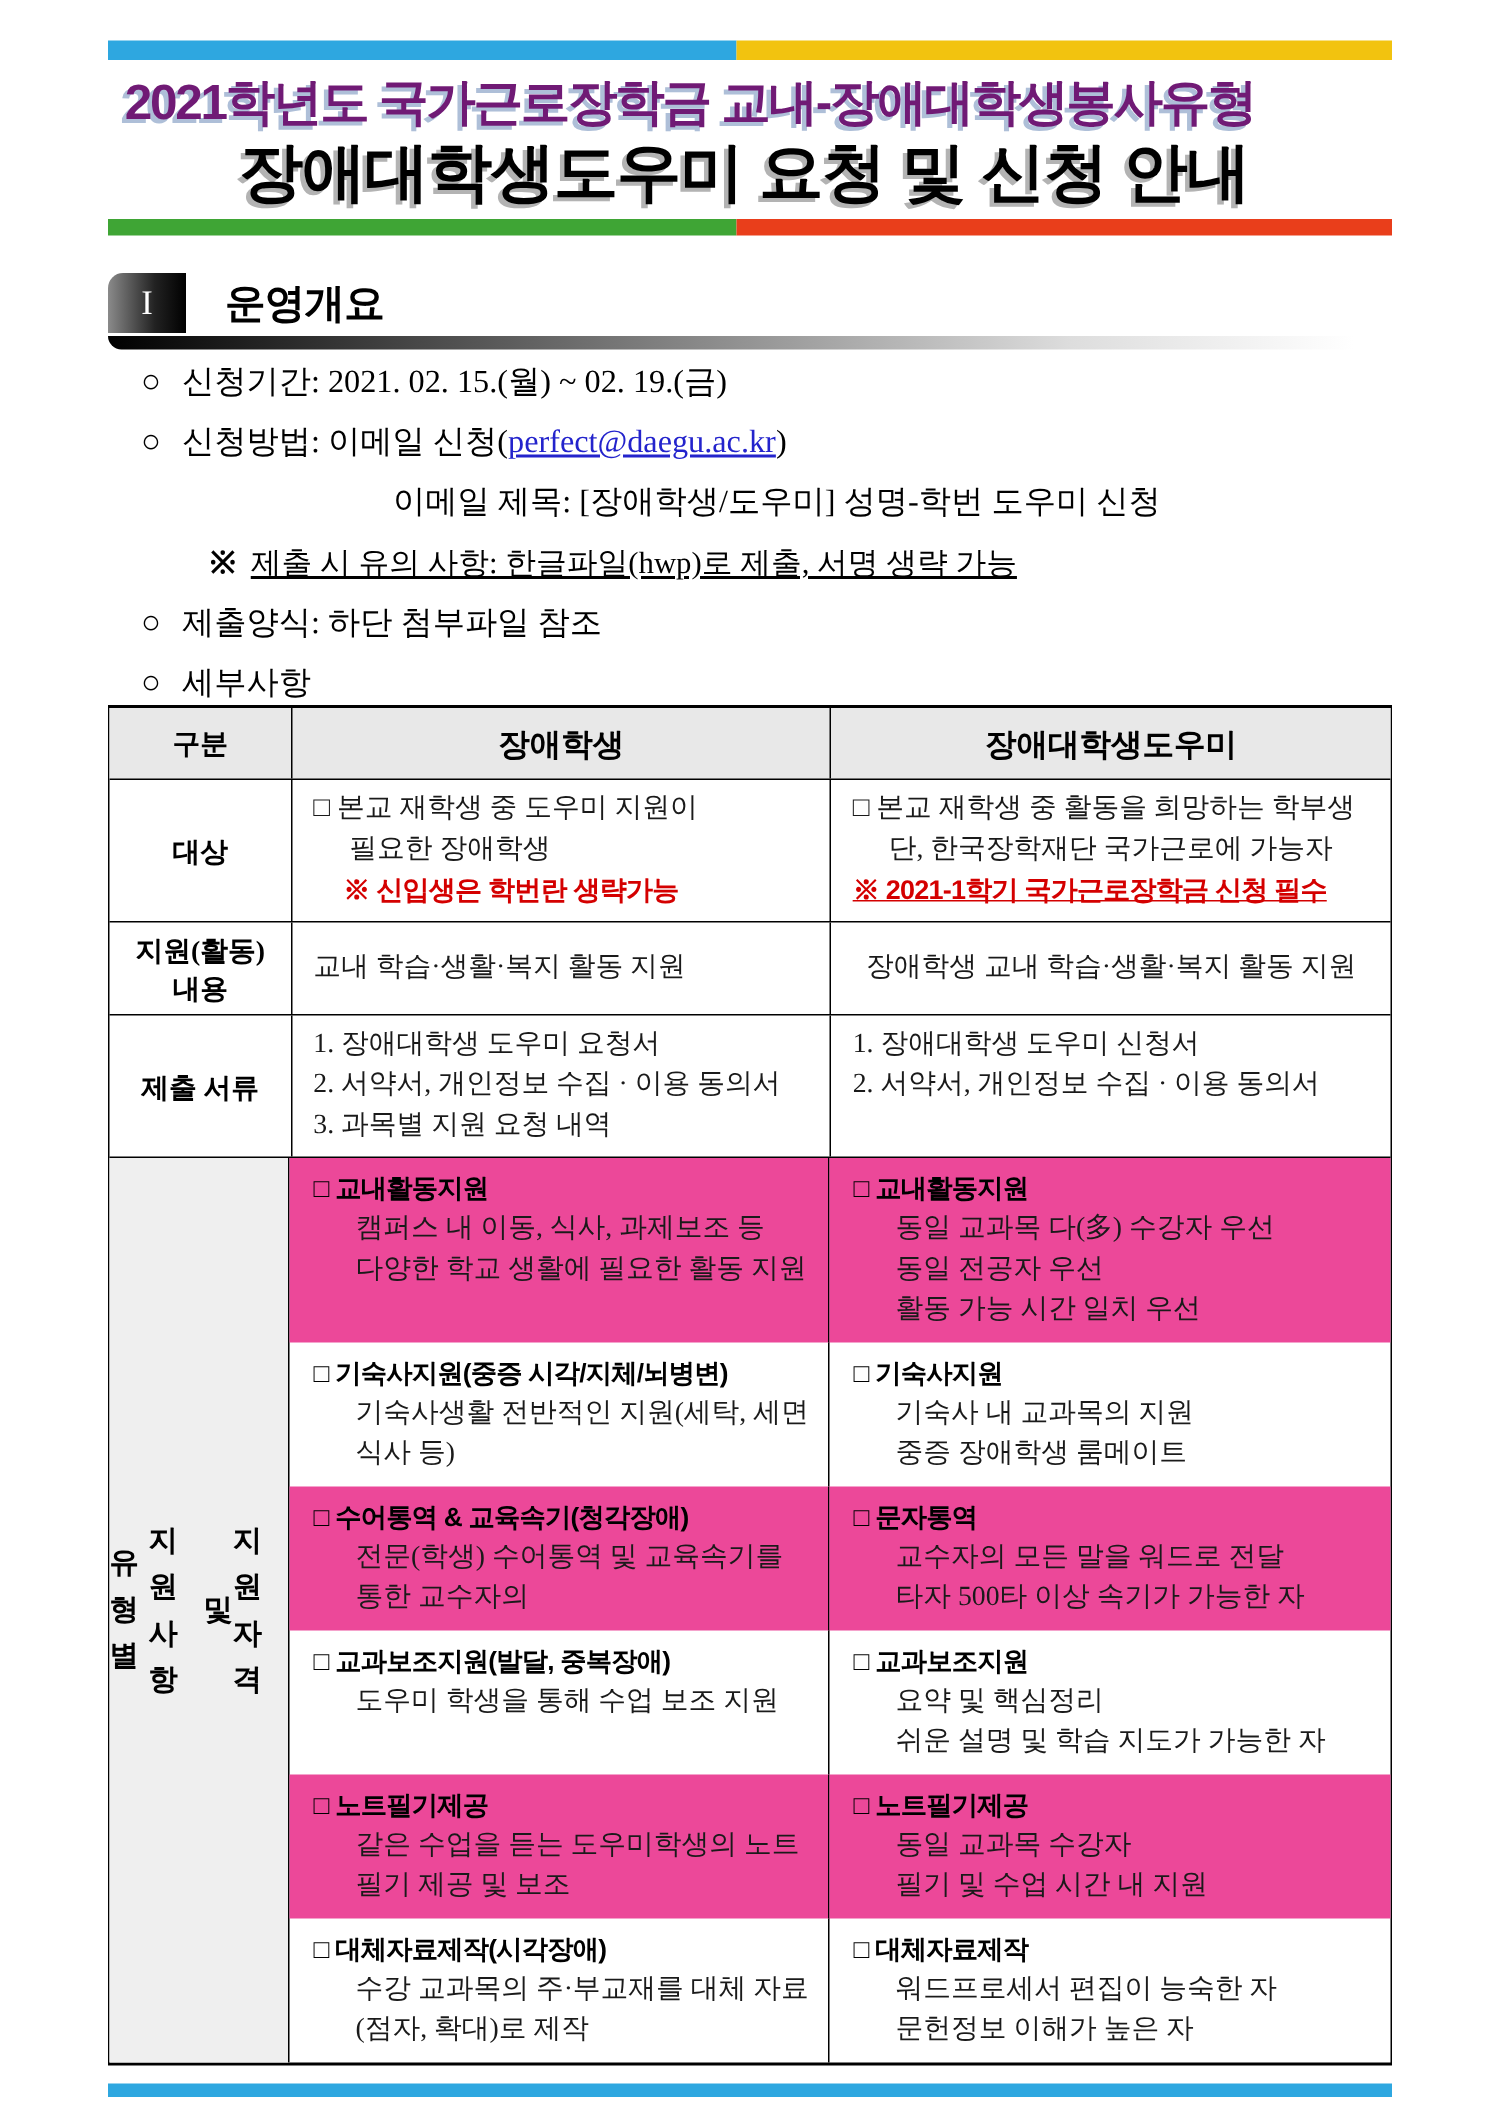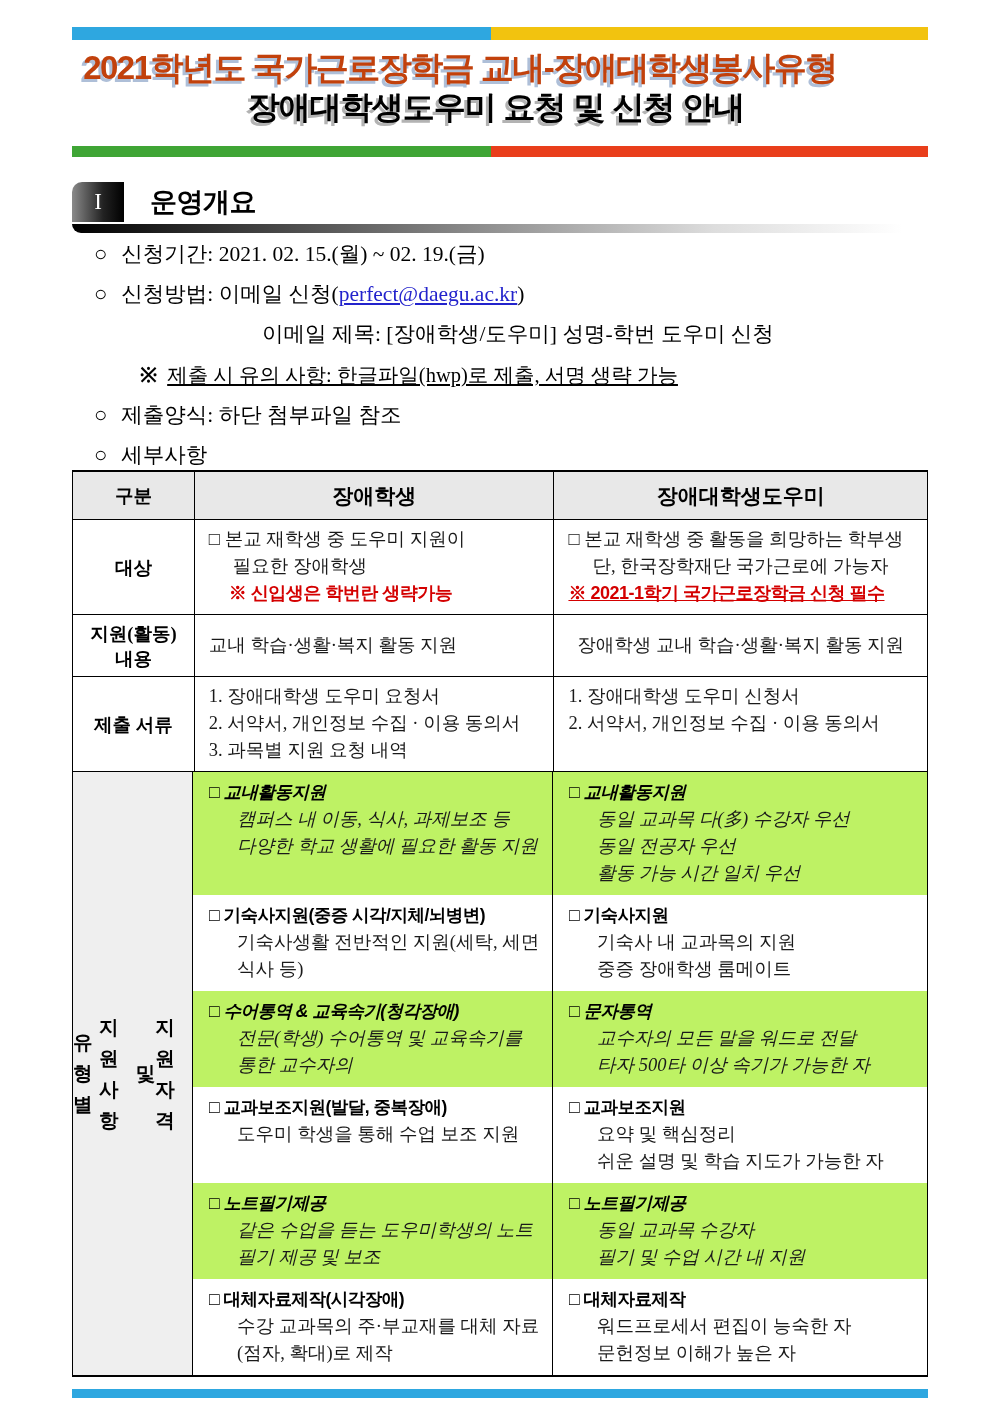--- a/index.html
+++ b/index.html
@@ -7,23 +7,23 @@
   .page { position:relative; width:992px; height:1403px; background:#fff; overflow:hidden; }
 
   
   .topbar { position:absolute; top:27px; left:72px; width:856px; height:13px; display:flex; }
   .topbar .blue { width:49%; height:100%; }
   .topbar .yellow { width:51%; height:100%; }
 
   
   .title1 { position:absolute; top:46px; left:0; width:920px; text-align:center;
     font-family:"Liberation Sans", sans-serif; font-weight:800; font-size:33px; letter-spacing:-1.5px;
-    color:#c2410c; text-shadow:-3px 3px 0 #aebfd8; }
+    color:#701a75; text-shadow:-3px 3px 0 #aebfd8; }
   .title2 { position:absolute; top:86px; left:0; width:992px; text-align:center;
-    font-family:"Liberation Sans", sans-serif; font-weight:800; font-size:32px; letter-spacing:-1px;
+    font-family:"Liberation Sans", sans-serif; font-weight:800; font-size:43px; letter-spacing:-1px;
     color:#000; text-shadow:-3px 3px 0 #b3b3b3; }
 
   .divider2 { position:absolute; top:146px; left:72px; width:856px; height:11px; display:flex; }
   .divider2 .green { width:49%; height:100%; }
   .divider2 .red { width:51%; height:100%; }
 
   
   .sec-head { position:absolute; top:182px; left:72px; width:856px; }
   .sec-tab { display:inline-block; width:52px; height:40px; line-height:40px; text-align:center;
     background:linear-gradient(90deg,#8a8a8a 0%,#222 60%,#000 100%);
@@ -68,21 +68,21 @@
 
   
   .types { display:flex; }
   .types-label { width:122px; background:#efefef; border-right:1px solid #000;
     display:flex; justify-content:center; align-items:center;
     font-weight:bold; font-size:19.5px; color:#000; line-height:31px; }
   .types-rows { width:734px; display:flex; flex-direction:column; }
   .type-row { display:flex; }
   .tr-left { width:360px; border-right:1px solid #000; padding:7px 4px 8px 4px; }
   .tr-right { width:374px; padding:7px 4px 8px 4px; }
-  .hl { background:#bef264;font-style:italic; }
+  .hl { background:#ec4899; }
   .type-row .head { font-family:"Liberation Sans", sans-serif; font-weight:bold; font-size:17.5px;
     letter-spacing:-0.5px; line-height:27px; padding-left:12px; color:#000; }
   .type-row .sub { line-height:27px; padding-left:40px; }
 
   .bottombar { position:absolute; bottom:5px; left:72px; width:856px; height:9px; }
 </style>
 </head>
 <body>
 
 <div class="page">

